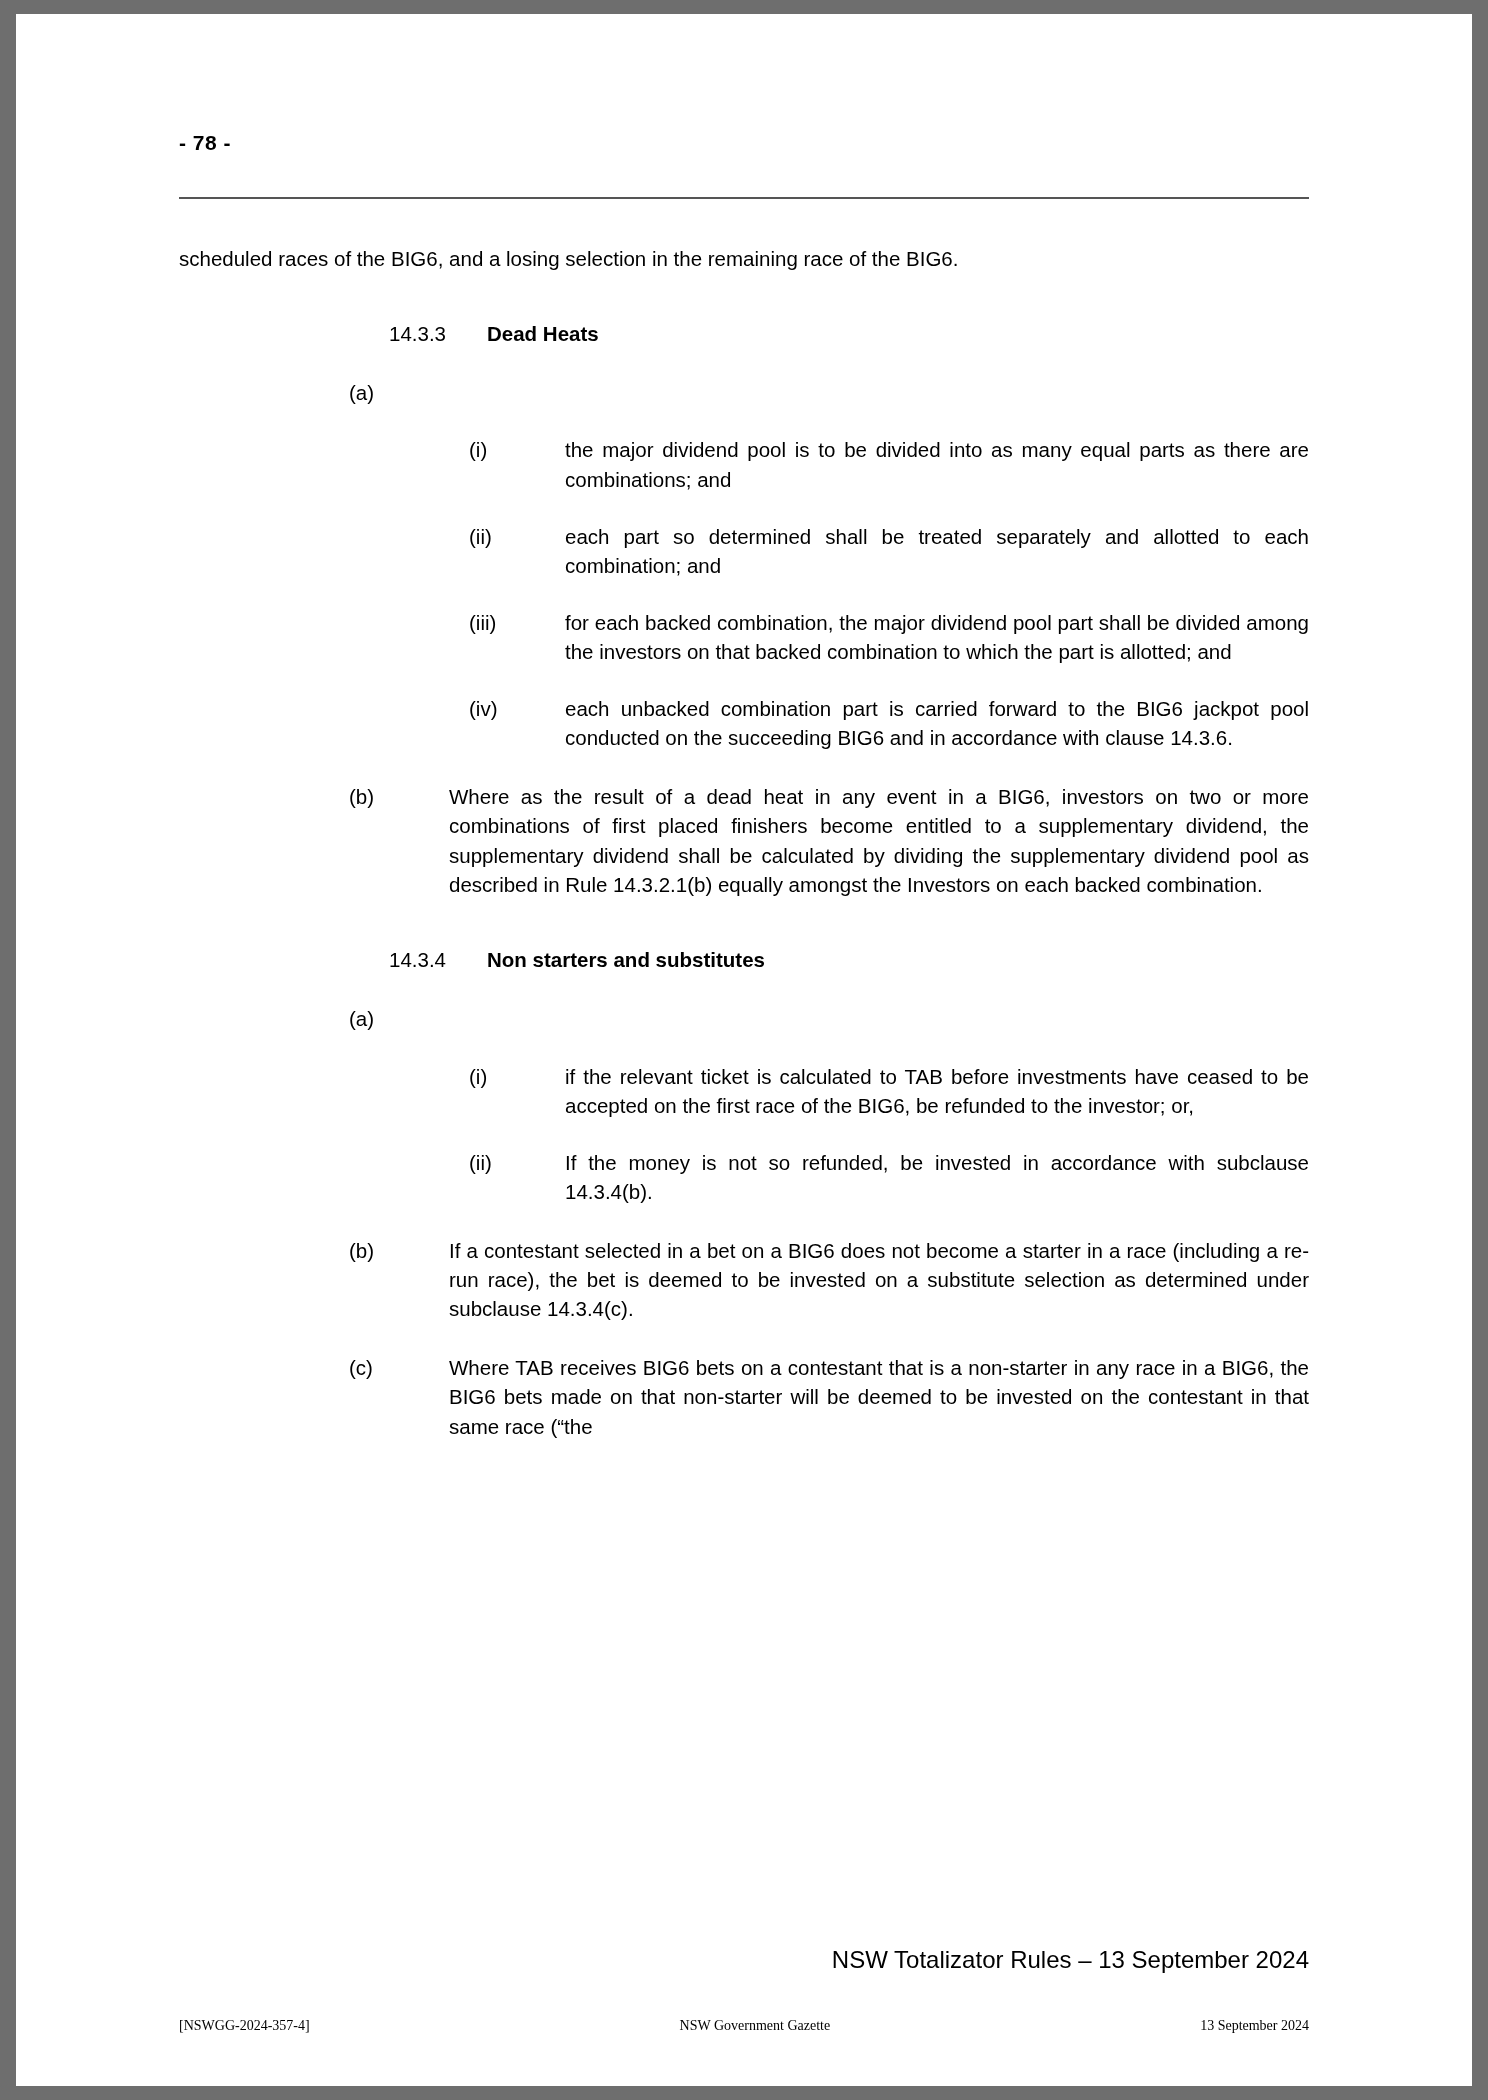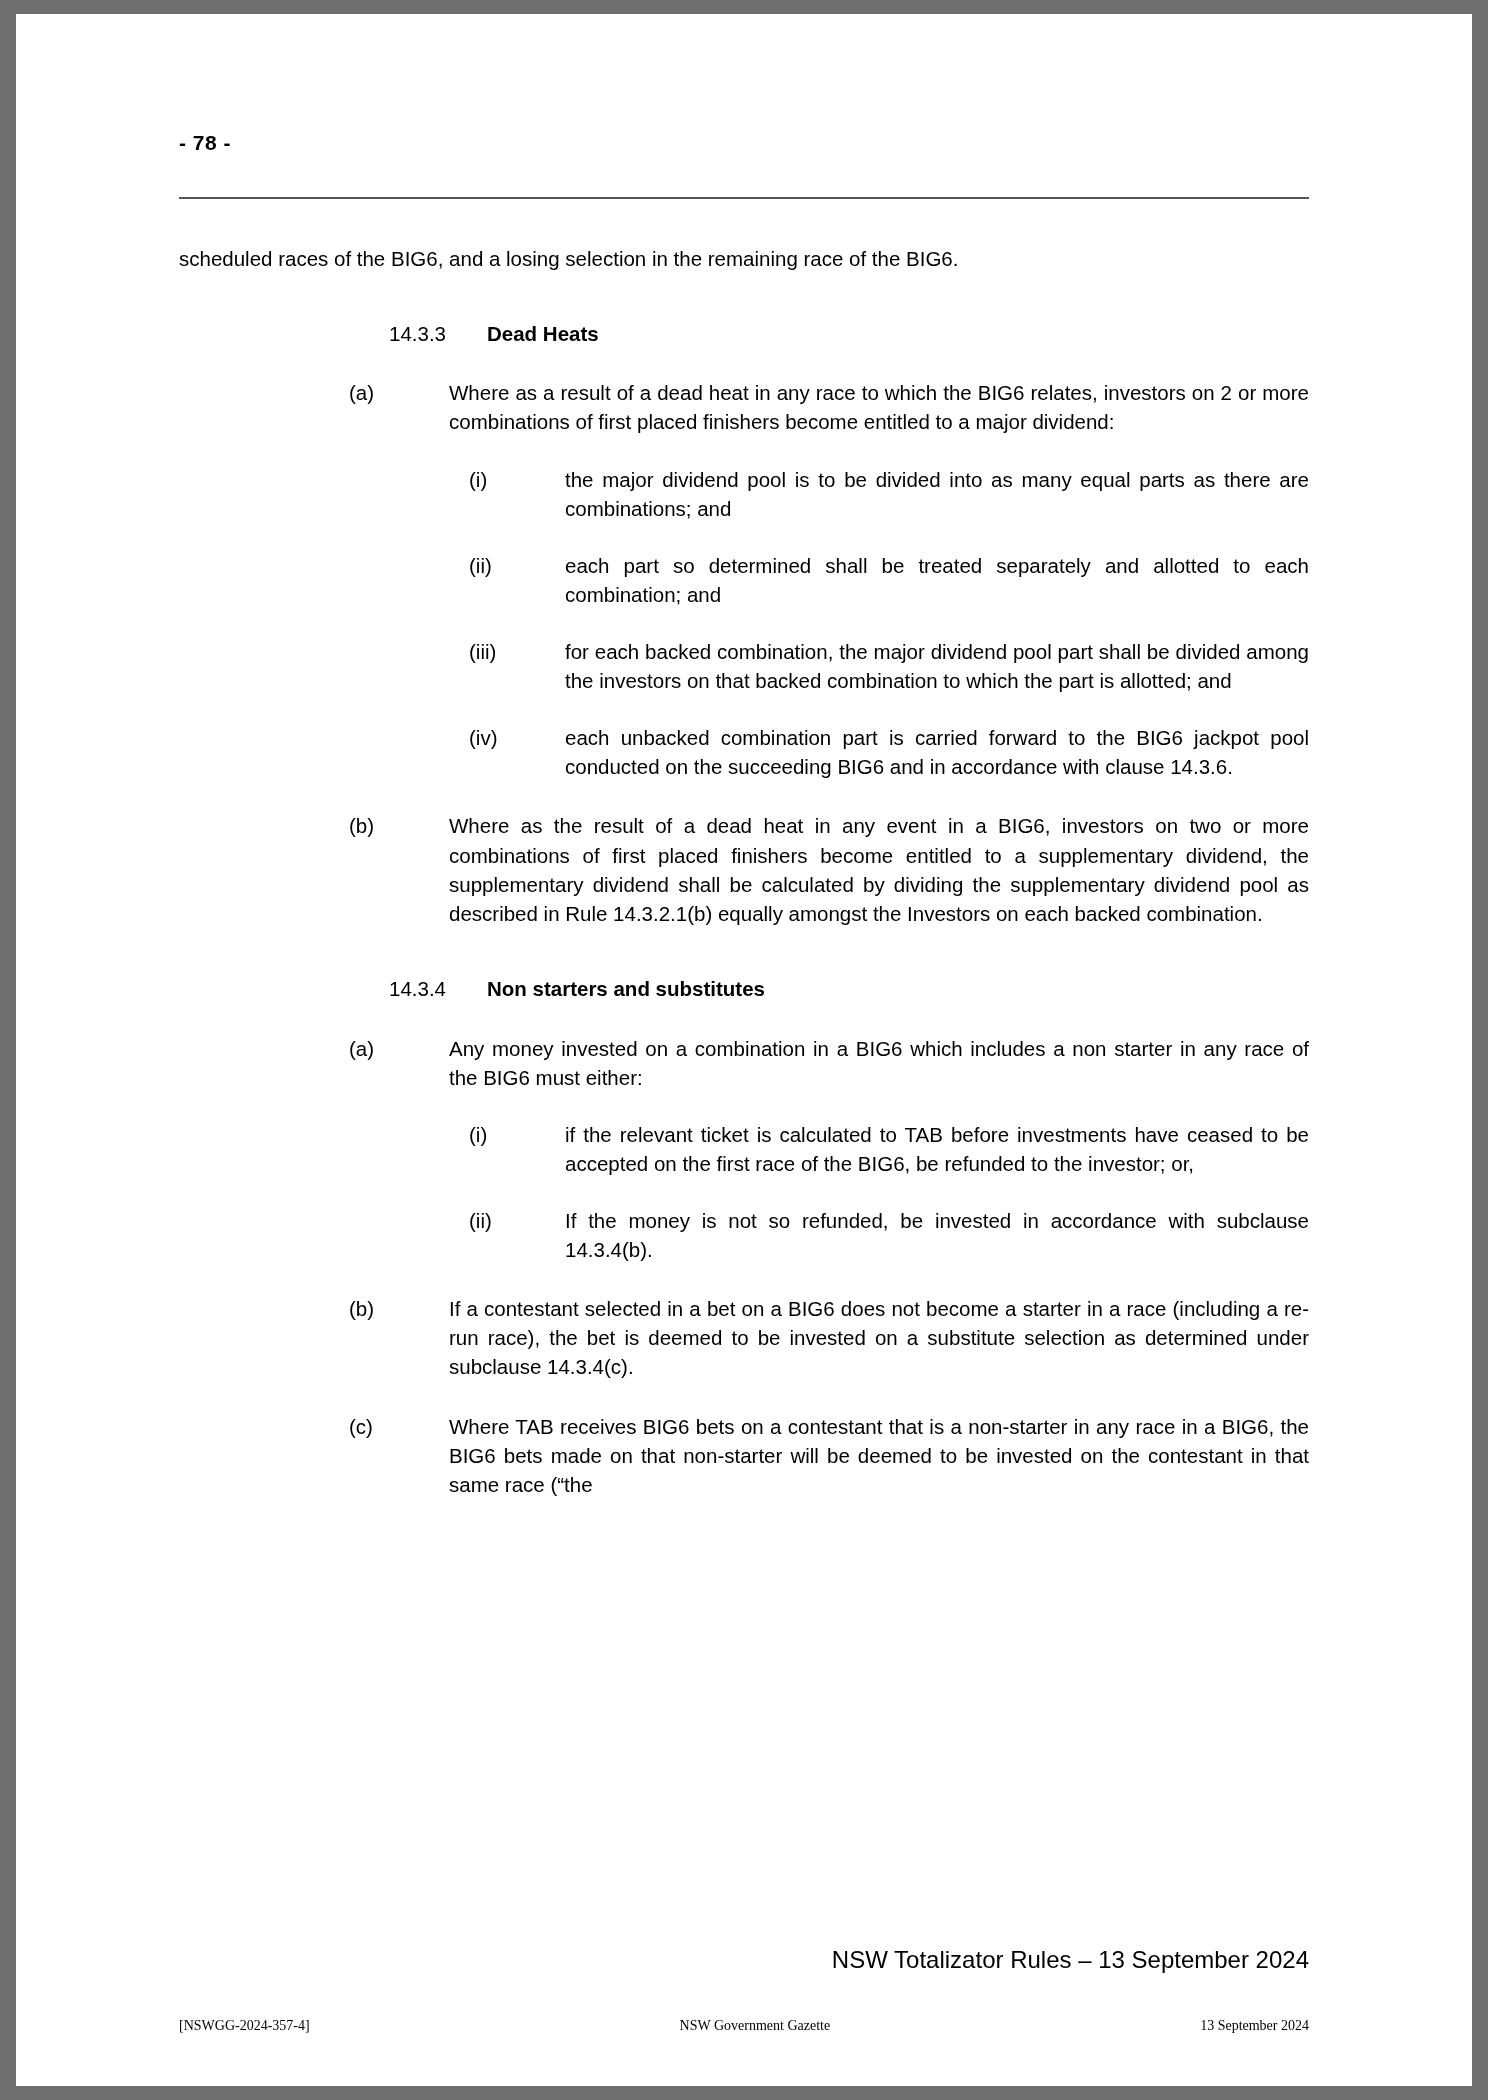--- a/index.html
+++ b/index.html
@@ -161,21 +161,20 @@
 
       <p class="cont-para">scheduled races of the BIG6, and a losing selection in the remaining race of the BIG6.</p>
 
       <div class="section-heading">
         <span class="sec-num">14.3.3</span>
         <span class="sec-title">Dead Heats</span>
       </div>
 
       <div class="clause">
         <span class="marker">(a)</span>
-        <span class="clause-body">Where as a result of a dead heat in any race to which the BIG6 relates, investors on 2 or more combinations of first placed finishers become entitled to a major dividend:</span>
       </div>
 
       <div class="subitem">
         <span class="marker">(i)</span>
         <span class="subitem-body">the major dividend pool is to be divided into as many equal parts as there are combinations; and</span>
       </div>
 
       <div class="subitem">
         <span class="marker">(ii)</span>
         <span class="subitem-body">each part so determined shall be treated separately and allotted to each combination; and</span>
@@ -196,21 +195,20 @@
         <span class="clause-body">Where as the result of a dead heat in any event in a BIG6, investors on two or more combinations of first placed finishers become entitled to a supplementary dividend, the supplementary dividend shall be calculated by dividing the supplementary dividend pool as described in Rule 14.3.2.1(b) equally amongst the Investors on each backed combination.</span>
       </div>
 
       <div class="section-heading">
         <span class="sec-num">14.3.4</span>
         <span class="sec-title">Non starters and substitutes</span>
       </div>
 
       <div class="clause">
         <span class="marker">(a)</span>
-        <span class="clause-body">Any money invested on a combination in a BIG6 which includes a non starter in any race of the BIG6 must either:</span>
       </div>
 
       <div class="subitem">
         <span class="marker">(i)</span>
         <span class="subitem-body">if the relevant ticket is calculated to TAB before investments have ceased to be accepted on the first race of the BIG6, be refunded to the investor; or,</span>
       </div>
 
       <div class="subitem">
         <span class="marker">(ii)</span>
         <span class="subitem-body">If the money is not so refunded, be invested in accordance with subclause 14.3.4(b).</span>

